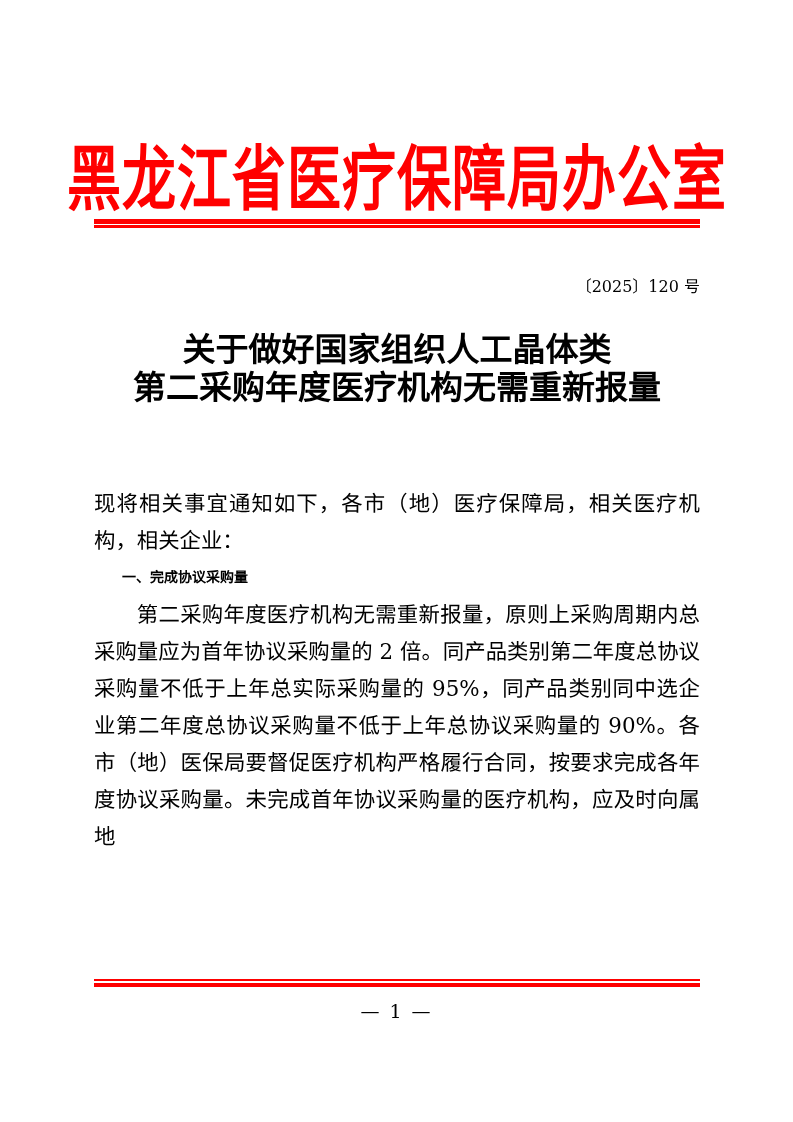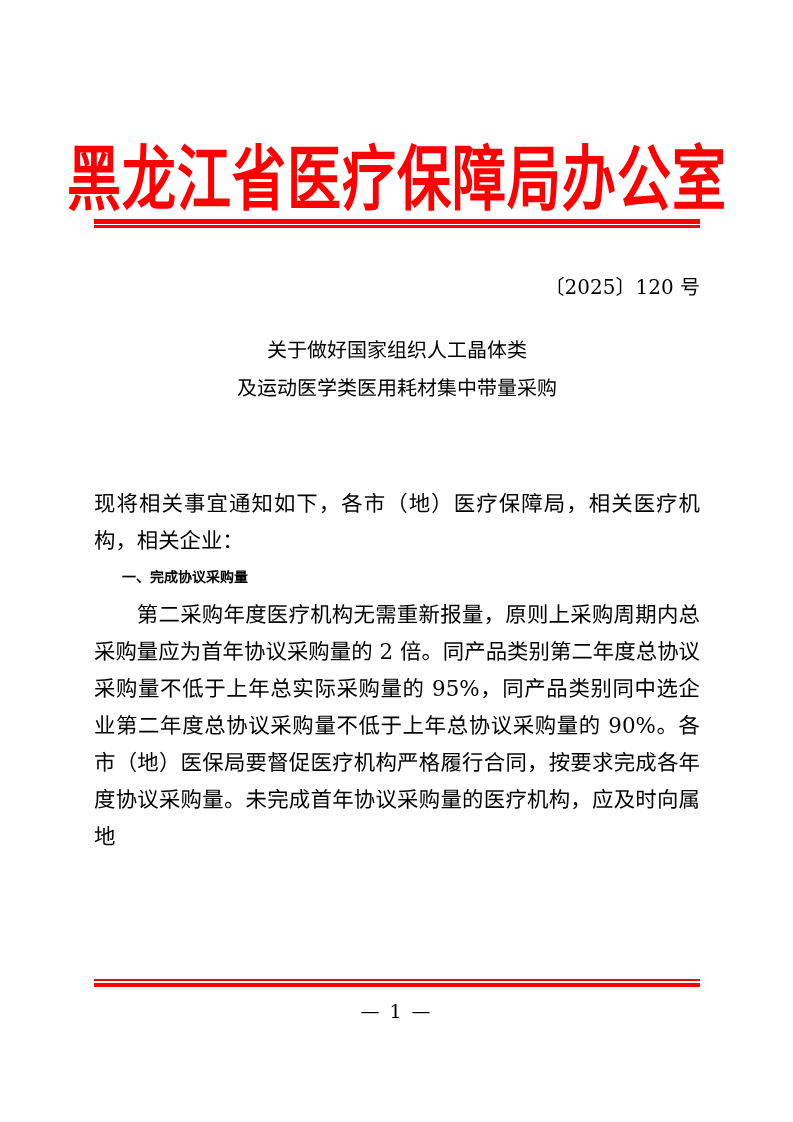--- a/index.html
+++ b/index.html
@@ -54,32 +54,32 @@
   .rule-bottom .b1 { height: 2px; }
   .rule-bottom .gap { height: 2px; }
   .rule-bottom .b2 { height: 4px; }
   
   .doc-number {
     position: absolute;
     left: 94px;
     top: 274px;
     width: 606px;
     text-align: right;
-    font-size: 20px;
+    font-size: 16px;
     line-height: 26px;
   }
   
   .notice-title {
     position: absolute;
     left: 70px;
     top: 331px;
     width: 654px;
     text-align: center;
-    font-weight: normal;
-    font-size: 20px;
+    font-weight: bold;
+    font-size: 33px;
     line-height: 38px;
   }
   
   .body-text {
     position: absolute;
     left: 94px;
     top: 485px;
     width: 606px;
     font-size: 21.4px;
     line-height: 37px;
@@ -122,21 +122,21 @@
   <div class="rule rule-top">
     <div class="bar b1"></div>
     <div class="gap"></div>
     <div class="bar b2"></div>
   </div>
 
   <div class="doc-number">〔2025〕120 号</div>
 
   <div class="notice-title">
     <div>关于做好国家组织人工晶体类</div>
-    <div>及运动医学类医用耗材集中带量采购</div>
+    <div>第二采购年度医疗机构无需重新报量</div>
   </div>
 
   <div class="body-text">
     <p>现将相关事宜通知如下，各市（地）医疗保障局，相关医疗机构，相关企业：</p>
     <h2 class="section-heading">一、完成协议采购量</h2>
     <p class="indent flush-last">第二采购年度医疗机构无需重新报量，原则上采购周期内总采购量应为首年协议采购量的 2 倍。同产品类别第二年度总协议采购量不低于上年总实际采购量的 95%，同产品类别同中选企业第二年度总协议采购量不低于上年总协议采购量的 90%。各市（地）医保局要督促医疗机构严格履行合同，按要求完成各年度协议采购量。未完成首年协议采购量的医疗机构，应及时向属地</p>
   </div>
 
   <div class="rule rule-bottom">
     <div class="bar b1"></div>

